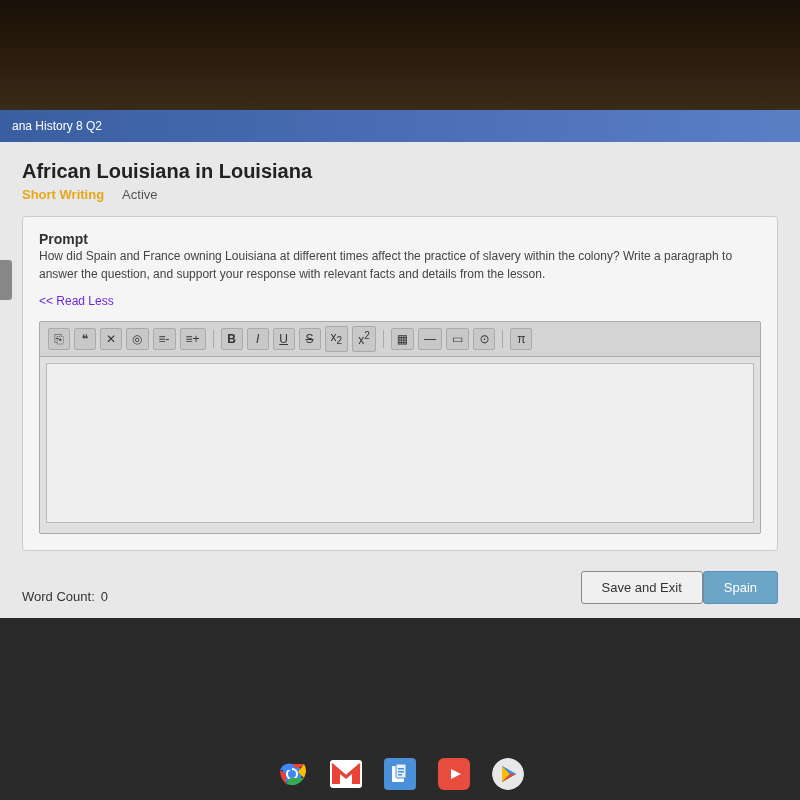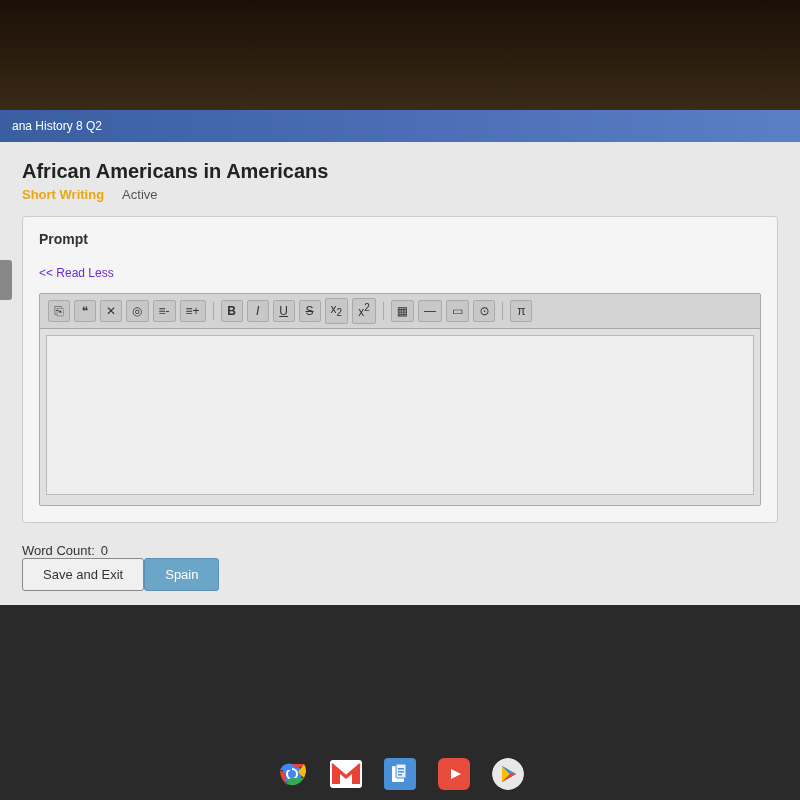--- a/index.html
+++ b/index.html
@@ -76,21 +76,21 @@
       border: 1px solid #ccc;
       border-radius: 4px;
       padding: 14px 16px 16px 16px;
       margin-bottom: 12px;
     }
 
     .prompt-title {
       font-size: 14px;
       font-weight: bold;
       color: #333;
-      margin-bottom: 16px;
+      margin-bottom: 0;
     }
 
     .prompt-text {
       font-size: 12px;
       color: #444;
       line-height: 1.5;
       margin-bottom: 8px;
     }
 
     .read-less-link {
@@ -152,24 +152,23 @@
       outline: none;
       font-size: 13px;
       color: #333;
       resize: none;
       width: calc(100% - 12px);
     }
 
     
     .bottom-row {
       display: flex;
-      align-items: flex-start;
+      align-items: flex-end;
       justify-content: space-between;
       padding: 8px 0 4px 0;
-      flex-direction: column;
     }
 
     .word-count-row {
       display: flex;
       align-items: center;
       gap: 6px;
     }
 
     .word-count-label {
       font-size: 13px;
@@ -235,28 +234,29 @@
 </head>
 <body>
 
 <div class="top-bar"></div>
 
 <div class="nav-bar">
   <span class="nav-bar-title">ana History 8 Q2</span>
 </div>
 
 <div class="main-content">
-  <div class="page-title">African Americans in Americans</div>
+  <div class="page-title">African Louisiana in Louisiana</div>
   <div class="subtitle-row">
     <span class="short-writing-label">Short Writing</span>
     <span class="active-label">Active</span>
   </div>
 
   <div class="card">
     <div class="prompt-title">Prompt</div>
+    <div class="prompt-text">How did Spain and France owning Louisiana at different times affect the practice of slavery within the colony? Write a paragraph to answer the question, and support your response with relevant facts and details from the lesson.</div>
     <a class="read-less-link">&lt;&lt; Read Less</a>
 
     <div class="editor-container">
       <div class="editor-toolbar">
         <button class="toolbar-btn">⎘</button>
         <button class="toolbar-btn">❝</button>
         <button class="toolbar-btn">✕</button>
         <button class="toolbar-btn">◎</button>
         <button class="toolbar-btn">≡-</button>
         <button class="toolbar-btn">≡+</button>

